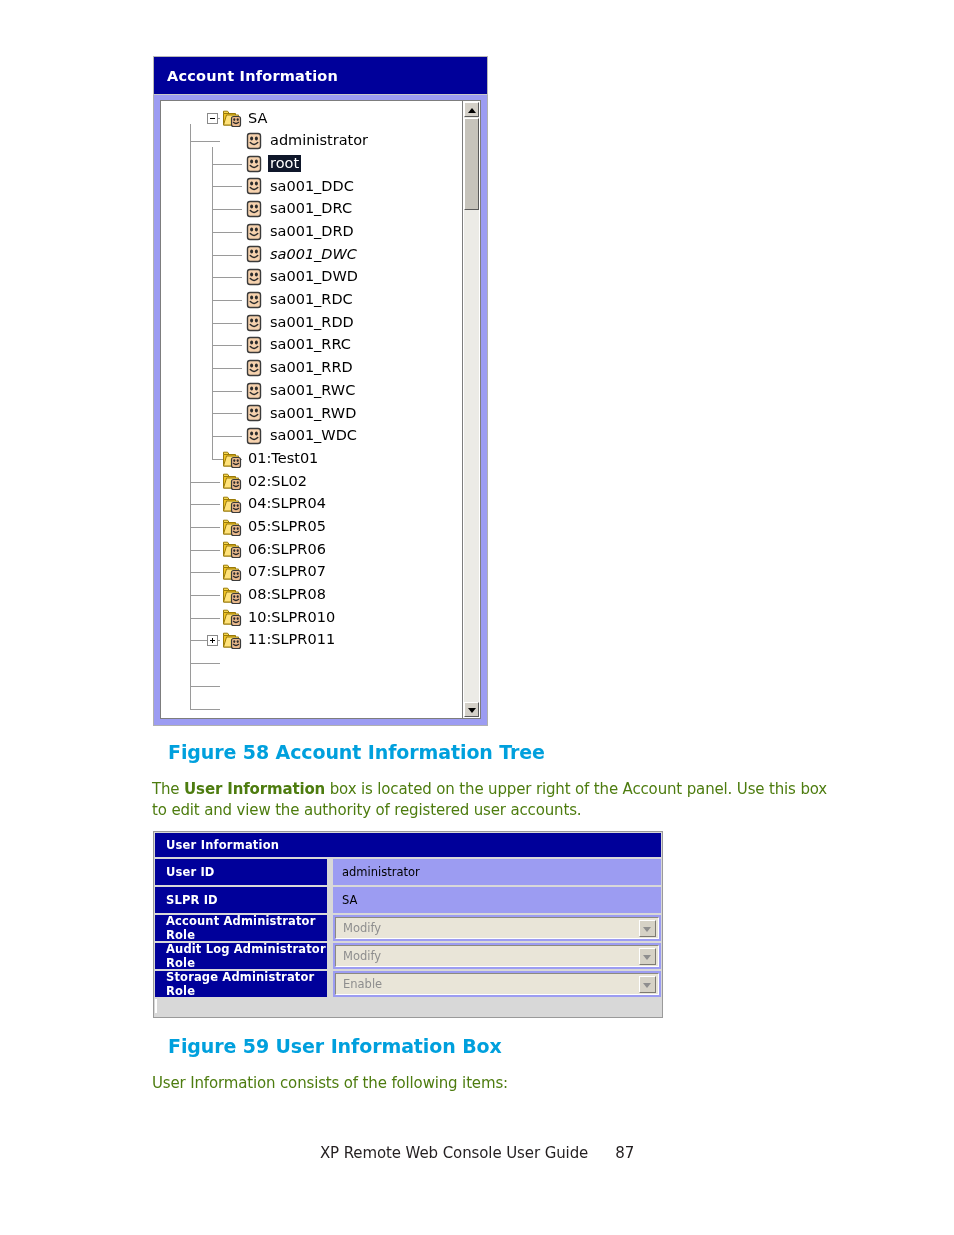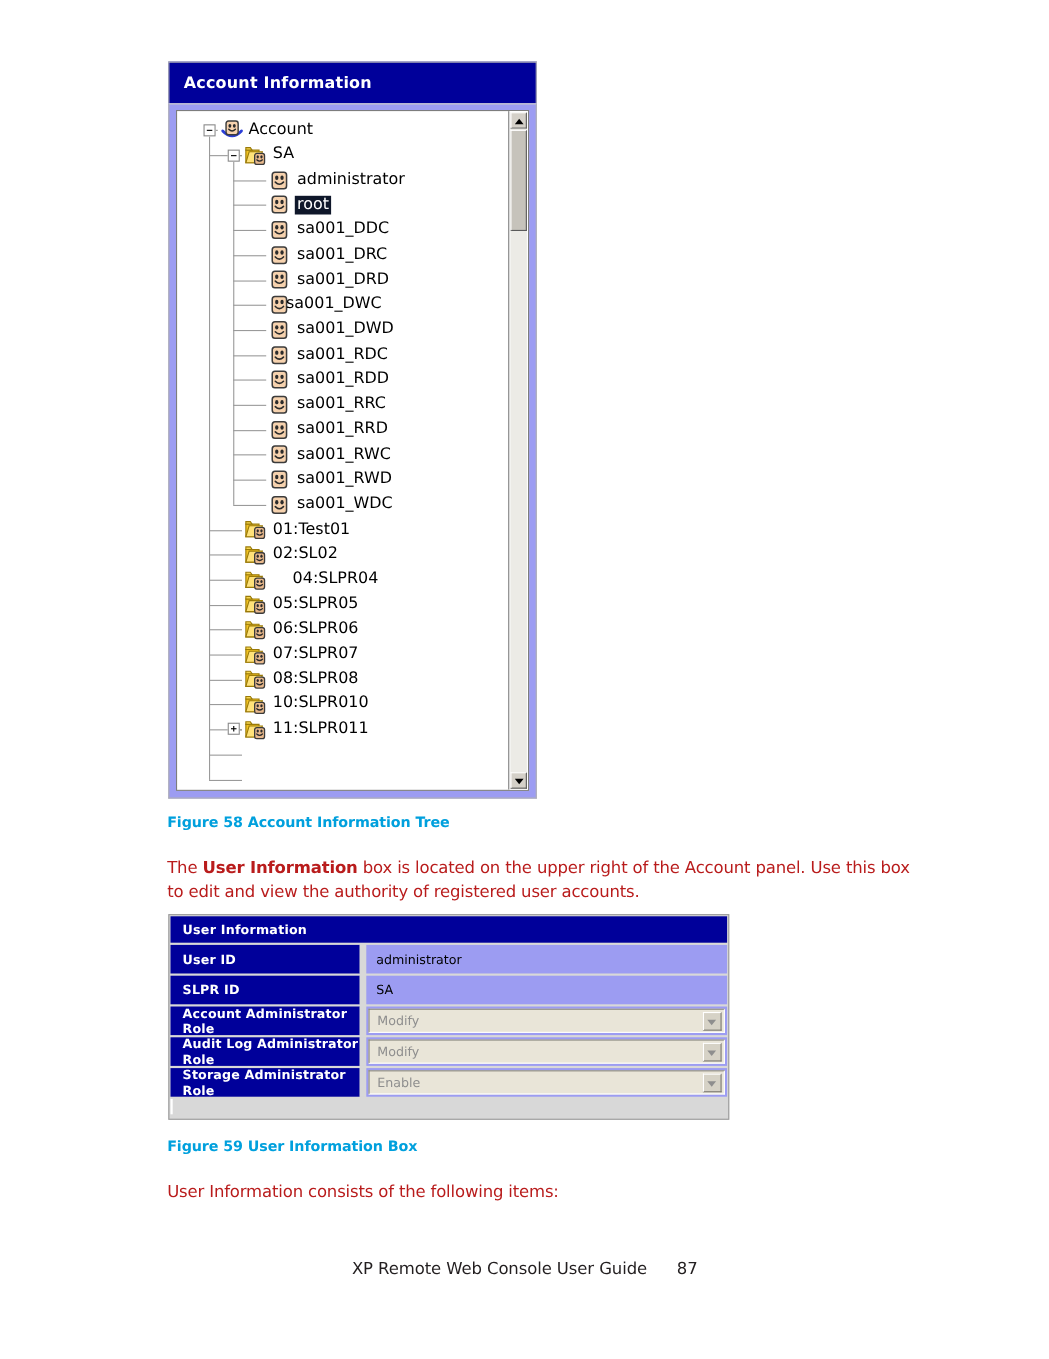--- a/index.html
+++ b/index.html
@@ -193,38 +193,38 @@
     border-top: 1px solid #ffffff;
     border-left: 1px solid #ffffff;
     border-right: 1px solid #5a5a5a;
     border-bottom: 1px solid #5a5a5a;
     box-sizing: border-box;
   }
 
   
   .fig-caption {
     position: absolute;
-    left: 152px;
-    font-family: "DejaVu Sans", sans-serif;
-    font-size: 13px;
+    left: 168px;
+    font-family: "DejaVu Sans", sans-serif;
+    font-size: 19px;
     font-weight: bold;
     color: #00a0dd;
     letter-spacing: -0.1px;
   }
   #caption-58 { top: 741px; }
   #caption-59 { top: 1035px; }
 
   .body-par {
     position: absolute;
     left: 152px;
     width: 690px;
     font-family: "DejaVu Sans", sans-serif;
     font-size: 15px;
     line-height: 20.5px;
-    color: #b91c1c;
+    color: #4d7c0f;
     letter-spacing: -0.15px;
   }
   #par-1 { top: 779px; }
   #par-2 { top: 1073px; }
   .body-par b { font-weight: bold; }
 
   
   #user-info-box {
     position: absolute;
     left: 153px;
@@ -390,32 +390,20 @@
               <div class="hline" style="left: 51px; top: 198.95px; width: 30px;"></div>
               <div class="hline" style="left: 51px; top: 221.65px; width: 30px;"></div>
               <div class="hline" style="left: 51px; top: 244.35px; width: 30px;"></div>
               <div class="hline" style="left: 51px; top: 267.05px; width: 30px;"></div>
               <div class="hline" style="left: 51px; top: 289.75px; width: 30px;"></div>
               <div class="hline" style="left: 51px; top: 312.45px; width: 30px;"></div>
               <div class="hline" style="left: 51px; top: 335.15px; width: 30px;"></div>
               <div class="hline" style="left: 51px; top: 357.85px; width: 30px;"></div>
             </div>
             <div class="trow" style="height: 22.7px;">
-              <span class="expander" style="left: 24px; top: 5.85px;"></span>
-              <span class="hline" style="left: 35px; top: 11.35px; width: 2px;"></span>
-              <span class="icon-wrap" style="left: 39px; top: 1.35px;"><svg width="22" height="20" viewBox="0 0 22 20">
-                  <path d="M2.5 11 Q11 20 19.5 11" stroke="#2b3ed8" stroke-width="2.6" fill="none" stroke-linecap="round"></path>
-                  <rect x="5.5" y="2" width="11" height="12.5" rx="2.2" fill="#f6d2ae" stroke="#3b3b3b" stroke-width="1.3"></rect>
-                  <ellipse cx="9" cy="6.4" rx="1.3" ry="1.7" fill="#2b2b2b"></ellipse>
-                  <ellipse cx="13" cy="6.4" rx="1.3" ry="1.7" fill="#2b2b2b"></ellipse>
-                  <path d="M8 9.6 Q11 12.6 14 9.6" stroke="#2b2b2b" stroke-width="1.3" fill="none" stroke-linecap="round"></path>
-                </svg></span>
-              <span class="tlabel" style="position: absolute; left: 63px;">Account</span>
-            </div>
-            <div class="trow" style="height: 22.7px;">
               <span class="expander" style="left: 46px; top: 5.85px;"></span>
               <span class="hline" style="left: 57px; top: 11.35px; width: 2px;"></span>
               <span class="icon-wrap" style="left: 61px; top: 1.35px;"><svg width="22" height="20" viewBox="0 0 22 20">
                   <path d="M1.5 5.5 L1.5 17 L13.5 17 L13.5 5.5 Z" fill="#f2c322" stroke="#9a7a08" stroke-width="1"></path>
                   <path d="M1.5 5.5 L1.5 3.2 L5.6 3.2 L7.2 5.5 Z" fill="#f7d74e" stroke="#9a7a08" stroke-width="1"></path>
                   <path d="M4.5 7 L16.5 7 L13.5 17 L1.5 17 Z" fill="#ffe27a" stroke="#9a7a08" stroke-width="1"></path>
                   <rect x="9.5" y="8.5" width="9" height="10" rx="2" fill="#e9b98c" stroke="#3b3b3b" stroke-width="1.2"></rect>
                   <ellipse cx="12.3" cy="11.6" rx="1.05" ry="1.4" fill="#2b2b2b"></ellipse>
                   <ellipse cx="15.7" cy="11.6" rx="1.05" ry="1.4" fill="#2b2b2b"></ellipse>
                   <path d="M11.4 14.3 Q14 16.7 16.6 14.3" stroke="#2b2b2b" stroke-width="1.2" fill="none" stroke-linecap="round"></path>
@@ -467,21 +455,21 @@
                 </svg></span>
               <span class="tlabel" style="position: absolute; left: 107px;">sa001_DRD</span>
             </div>
             <div class="trow" style="height: 22.7px;">
               <span class="icon-wrap" style="left: 83px; top: 1.35px;"><svg width="20" height="20" viewBox="0 0 20 20">
                   <rect x="3.5" y="2.5" width="13" height="15" rx="2.5" fill="#f6d2ae" stroke="#3b3b3b" stroke-width="1.4"></rect>
                   <ellipse cx="7.6" cy="7.6" rx="1.5" ry="2" fill="#2b2b2b"></ellipse>
                   <ellipse cx="12.4" cy="7.6" rx="1.5" ry="2" fill="#2b2b2b"></ellipse>
                   <path d="M6.3 11.6 Q10 15.4 13.7 11.6" stroke="#2b2b2b" stroke-width="1.5" fill="none" stroke-linecap="round"></path>
                 </svg></span>
-              <span class="tlabel" style="position: absolute; left: 97px;">sa001_DWC</span>
+              <span class="tlabel" style="position: absolute; left: 107px; font-style: italic;">sa001_DWC</span>
             </div>
             <div class="trow" style="height: 22.7px;">
               <span class="icon-wrap" style="left: 83px; top: 1.35px;"><svg width="20" height="20" viewBox="0 0 20 20">
                   <rect x="3.5" y="2.5" width="13" height="15" rx="2.5" fill="#f6d2ae" stroke="#3b3b3b" stroke-width="1.4"></rect>
                   <ellipse cx="7.6" cy="7.6" rx="1.5" ry="2" fill="#2b2b2b"></ellipse>
                   <ellipse cx="12.4" cy="7.6" rx="1.5" ry="2" fill="#2b2b2b"></ellipse>
                   <path d="M6.3 11.6 Q10 15.4 13.7 11.6" stroke="#2b2b2b" stroke-width="1.5" fill="none" stroke-linecap="round"></path>
                 </svg></span>
               <span class="tlabel" style="position: absolute; left: 107px;">sa001_DWD</span>
             </div>
@@ -575,21 +563,21 @@
             <div class="trow" style="height: 22.7px;">
               <span class="icon-wrap" style="left: 61px; top: 1.35px;"><svg width="22" height="20" viewBox="0 0 22 20">
                   <path d="M1.5 5.5 L1.5 17 L13.5 17 L13.5 5.5 Z" fill="#f2c322" stroke="#9a7a08" stroke-width="1"></path>
                   <path d="M1.5 5.5 L1.5 3.2 L5.6 3.2 L7.2 5.5 Z" fill="#f7d74e" stroke="#9a7a08" stroke-width="1"></path>
                   <path d="M4.5 7 L16.5 7 L13.5 17 L1.5 17 Z" fill="#ffe27a" stroke="#9a7a08" stroke-width="1"></path>
                   <rect x="9.5" y="8.5" width="9" height="10" rx="2" fill="#e9b98c" stroke="#3b3b3b" stroke-width="1.2"></rect>
                   <ellipse cx="12.3" cy="11.6" rx="1.05" ry="1.4" fill="#2b2b2b"></ellipse>
                   <ellipse cx="15.7" cy="11.6" rx="1.05" ry="1.4" fill="#2b2b2b"></ellipse>
                   <path d="M11.4 14.3 Q14 16.7 16.6 14.3" stroke="#2b2b2b" stroke-width="1.2" fill="none" stroke-linecap="round"></path>
                 </svg></span>
-              <span class="tlabel" style="position: absolute; left: 103px;">04:SLPR04</span>
+              <span class="tlabel" style="position: absolute; left: 85px;">04:SLPR04</span>
             </div>
             <div class="trow" style="height: 22.7px;">
               <span class="icon-wrap" style="left: 61px; top: 1.35px;"><svg width="22" height="20" viewBox="0 0 22 20">
                   <path d="M1.5 5.5 L1.5 17 L13.5 17 L13.5 5.5 Z" fill="#f2c322" stroke="#9a7a08" stroke-width="1"></path>
                   <path d="M1.5 5.5 L1.5 3.2 L5.6 3.2 L7.2 5.5 Z" fill="#f7d74e" stroke="#9a7a08" stroke-width="1"></path>
                   <path d="M4.5 7 L16.5 7 L13.5 17 L1.5 17 Z" fill="#ffe27a" stroke="#9a7a08" stroke-width="1"></path>
                   <rect x="9.5" y="8.5" width="9" height="10" rx="2" fill="#e9b98c" stroke="#3b3b3b" stroke-width="1.2"></rect>
                   <ellipse cx="12.3" cy="11.6" rx="1.05" ry="1.4" fill="#2b2b2b"></ellipse>
                   <ellipse cx="15.7" cy="11.6" rx="1.05" ry="1.4" fill="#2b2b2b"></ellipse>
                   <path d="M11.4 14.3 Q14 16.7 16.6 14.3" stroke="#2b2b2b" stroke-width="1.2" fill="none" stroke-linecap="round"></path>

